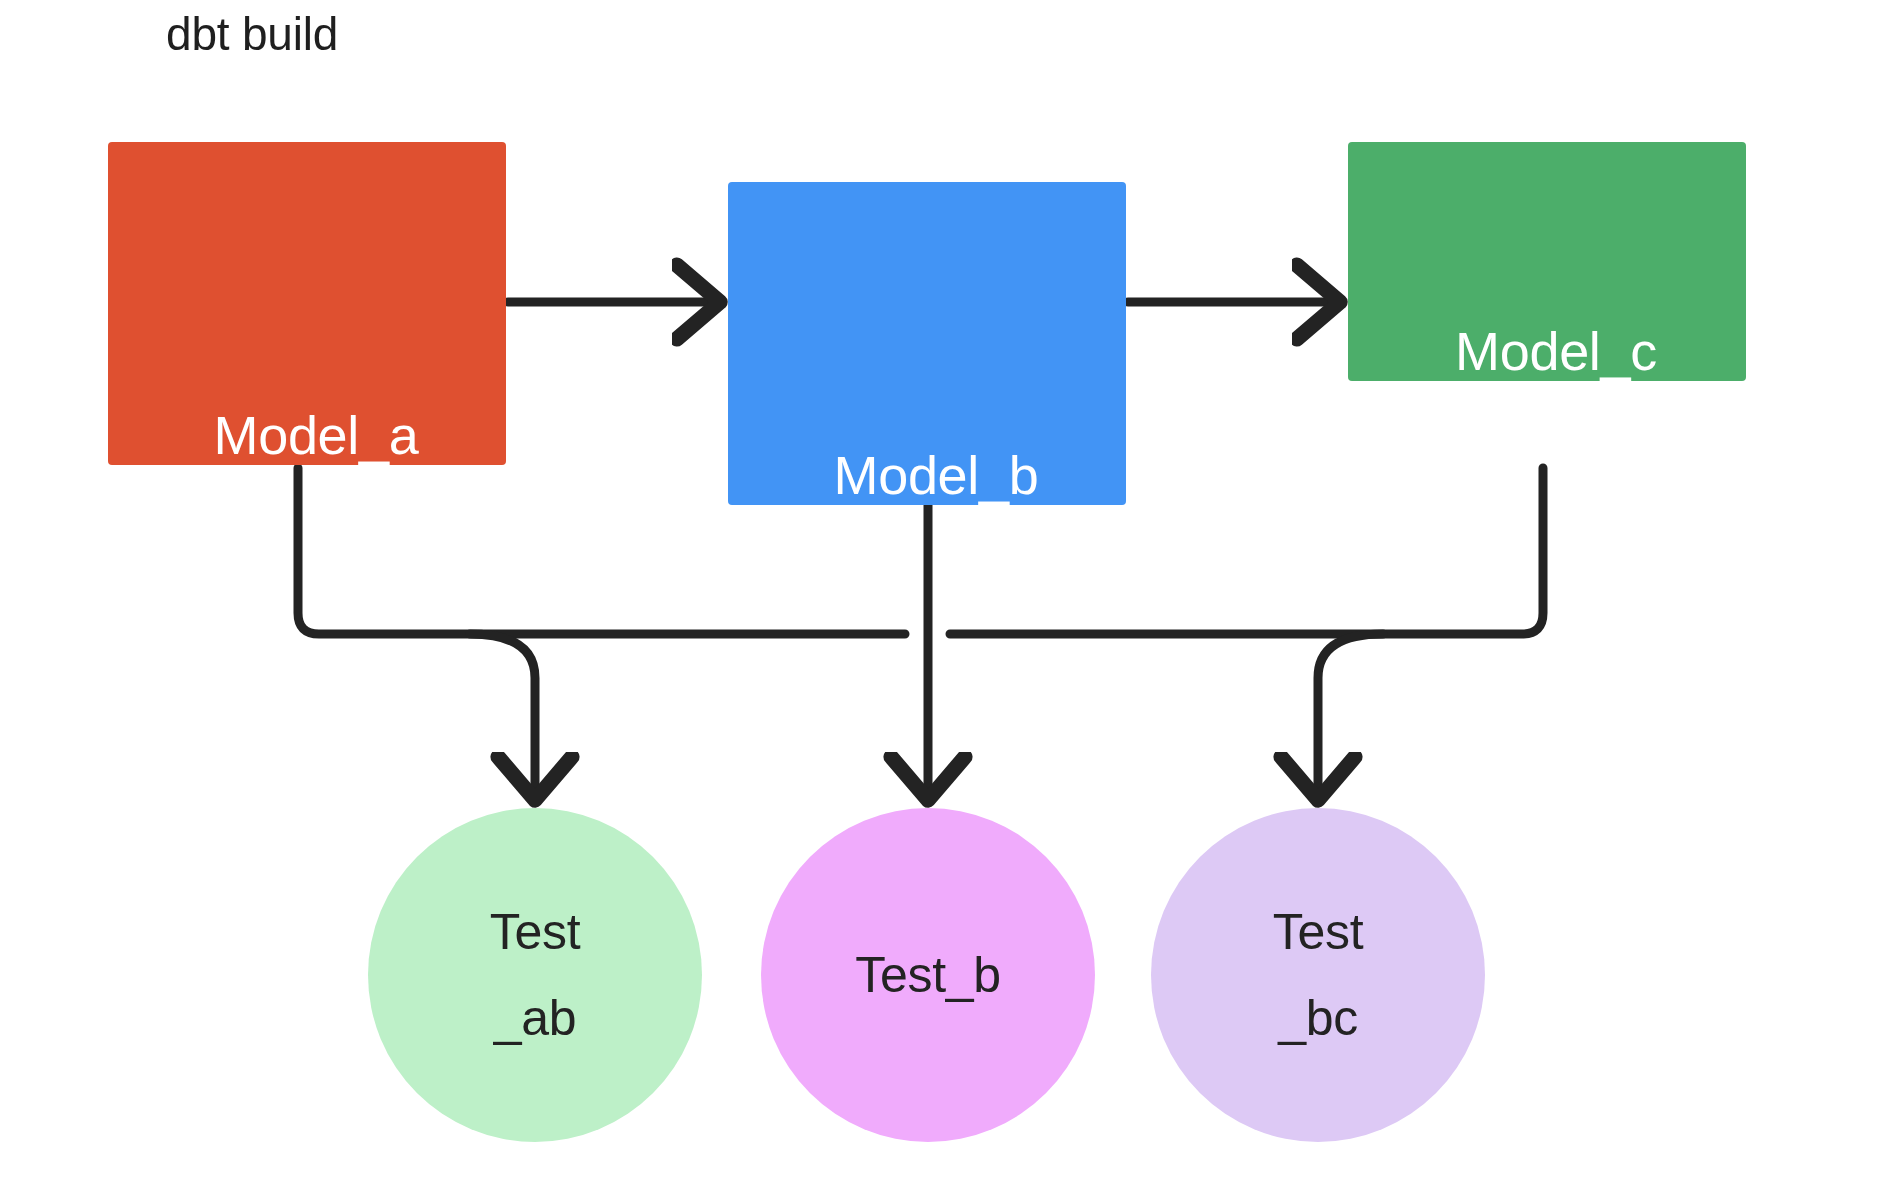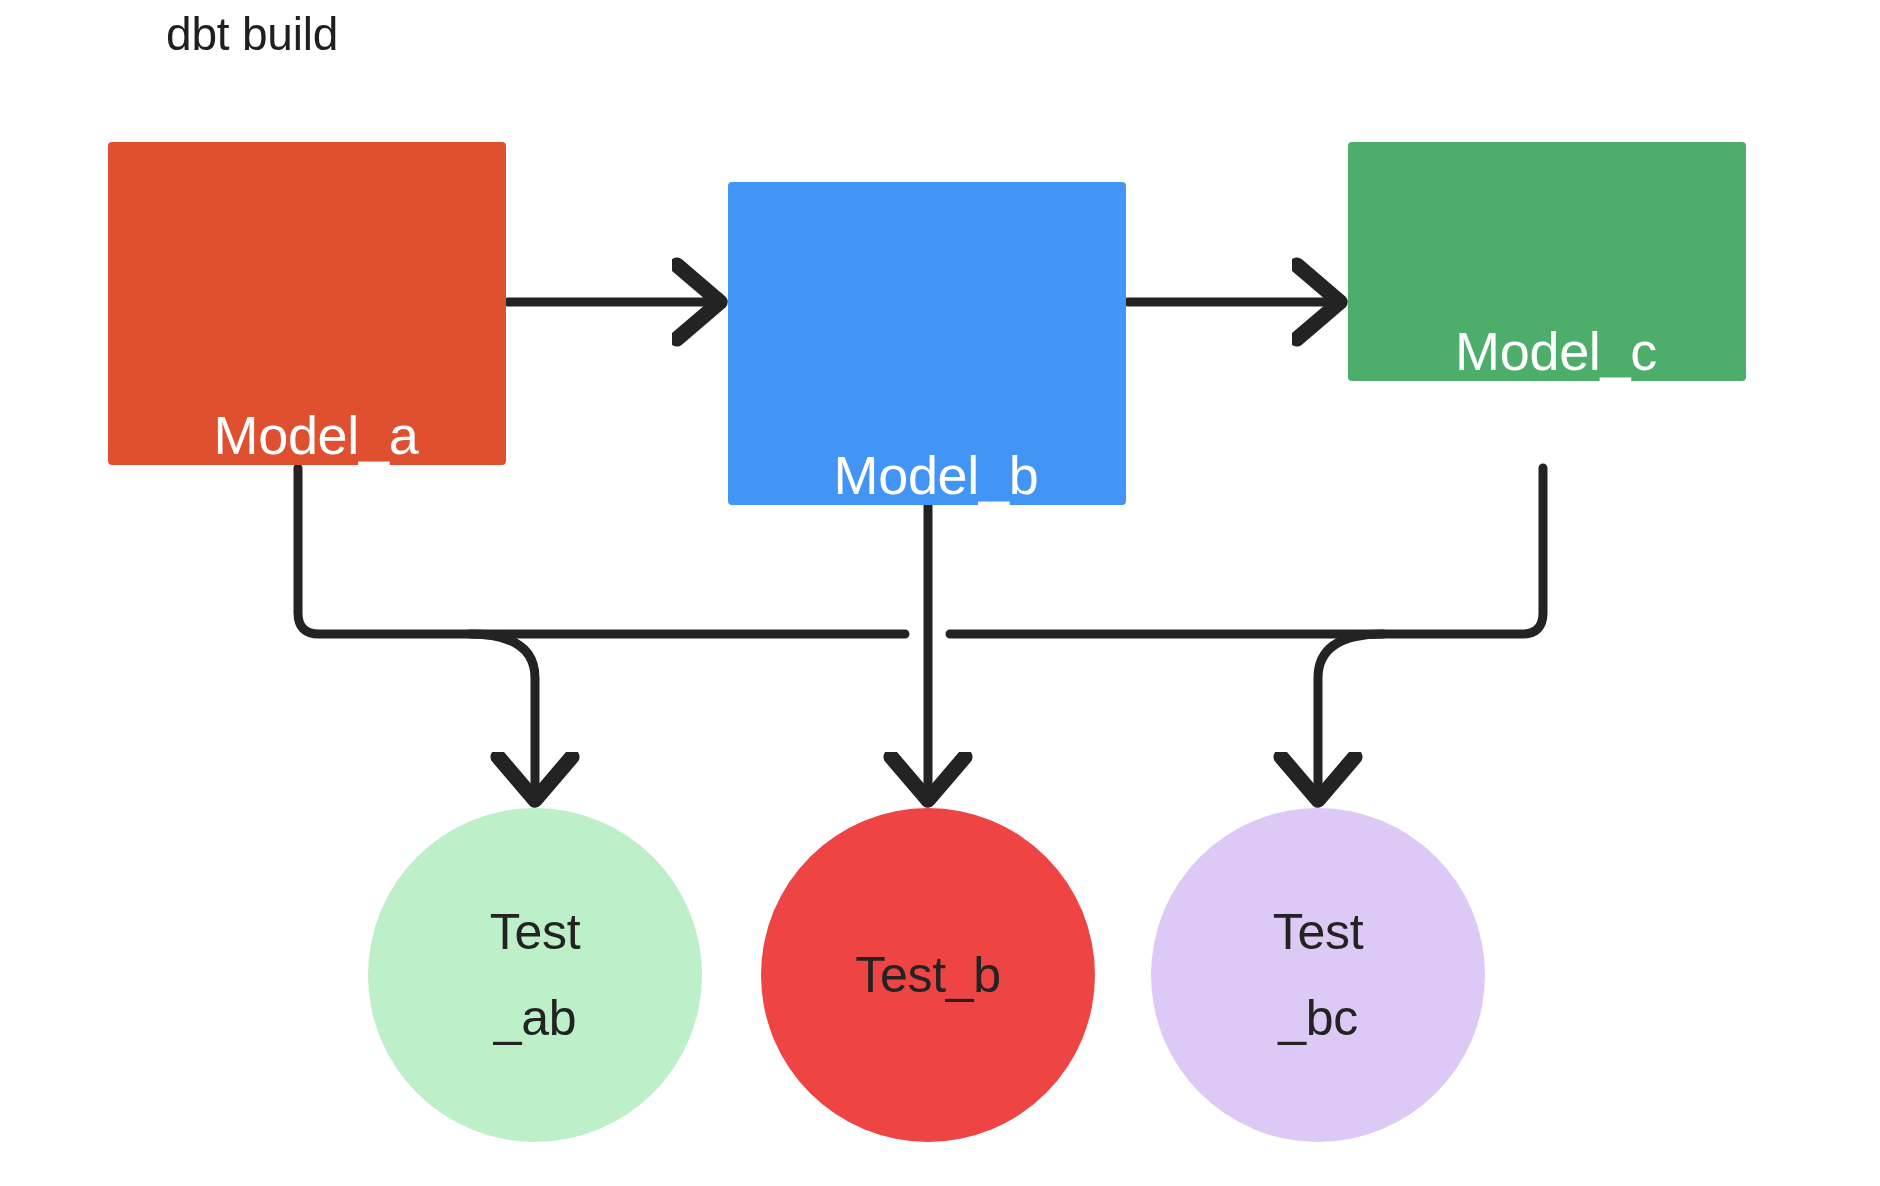--- a/index.html
+++ b/index.html
@@ -110,21 +110,21 @@
 
   <div class="node-box" style="left:1348px; top:142px; width:398px; height:239px; background:#4CAE6A;">
     <span>Model_c</span>
   </div>
 
   <div class="node-circle" style="left:368px; top:808px; width:334px; height:334px; background:#BDF0C8;">
     <span class="label-lines">Test
 _ab</span>
   </div>
 
-  <div class="node-circle" style="left:761px; top:808px; width:334px; height:334px; background:#ef4444;">
+  <div class="node-circle" style="left:761px; top:808px; width:334px; height:334px; background:#f0abfc;">
     <span class="label-lines">Test_b</span>
   </div>
 
   <div class="node-circle" style="left:1151px; top:808px; width:334px; height:334px; background:#DDC9F5;">
     <span class="label-lines">Test
 _bc</span>
   </div>
 
 </div>
 

